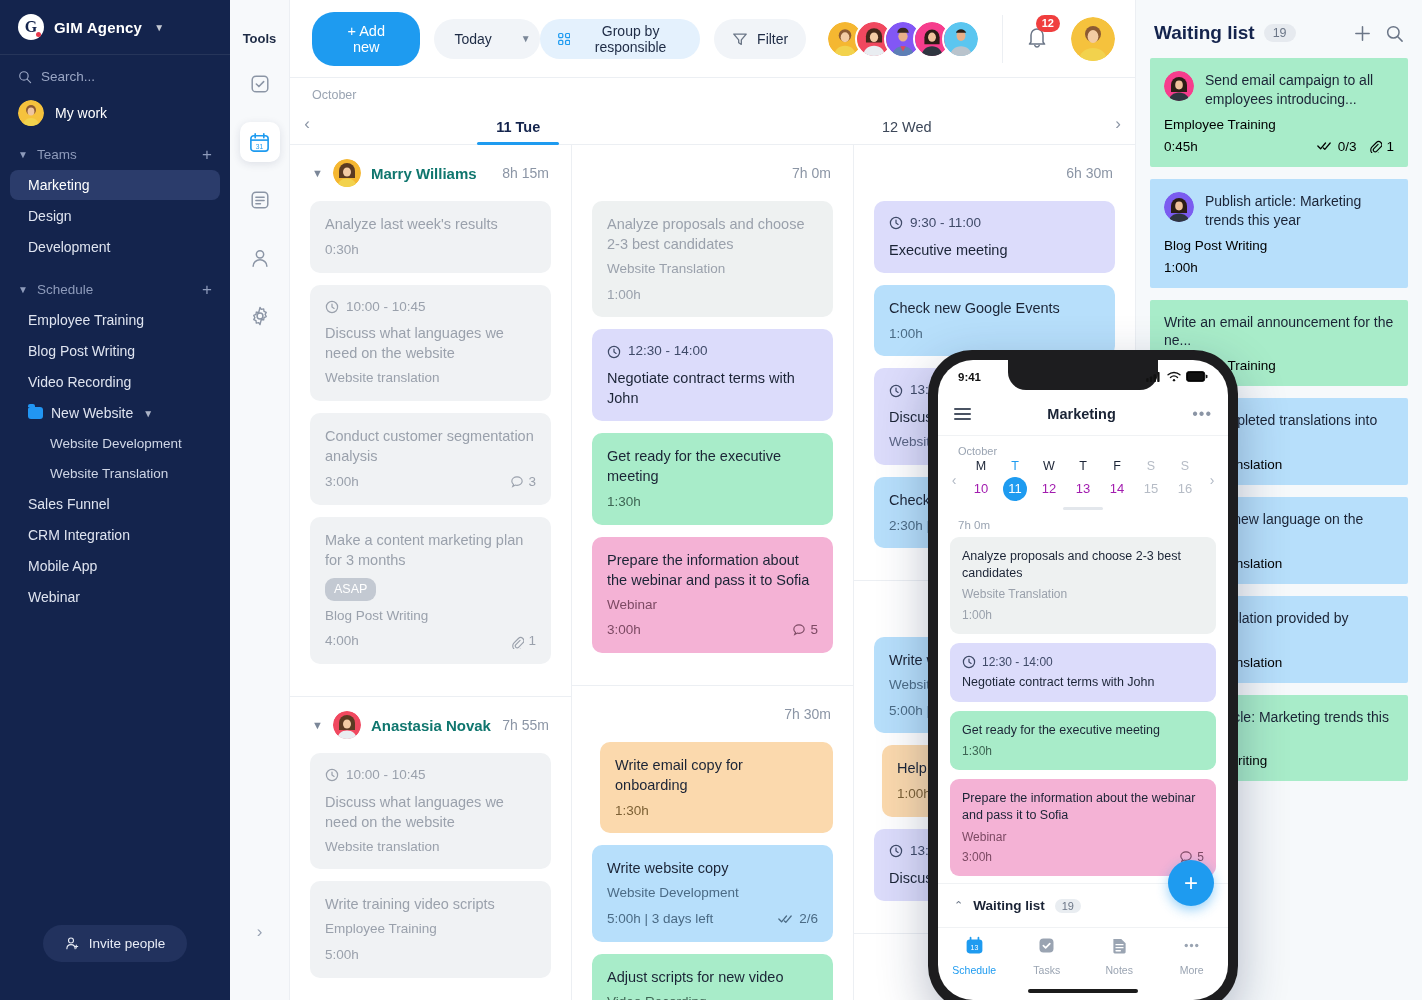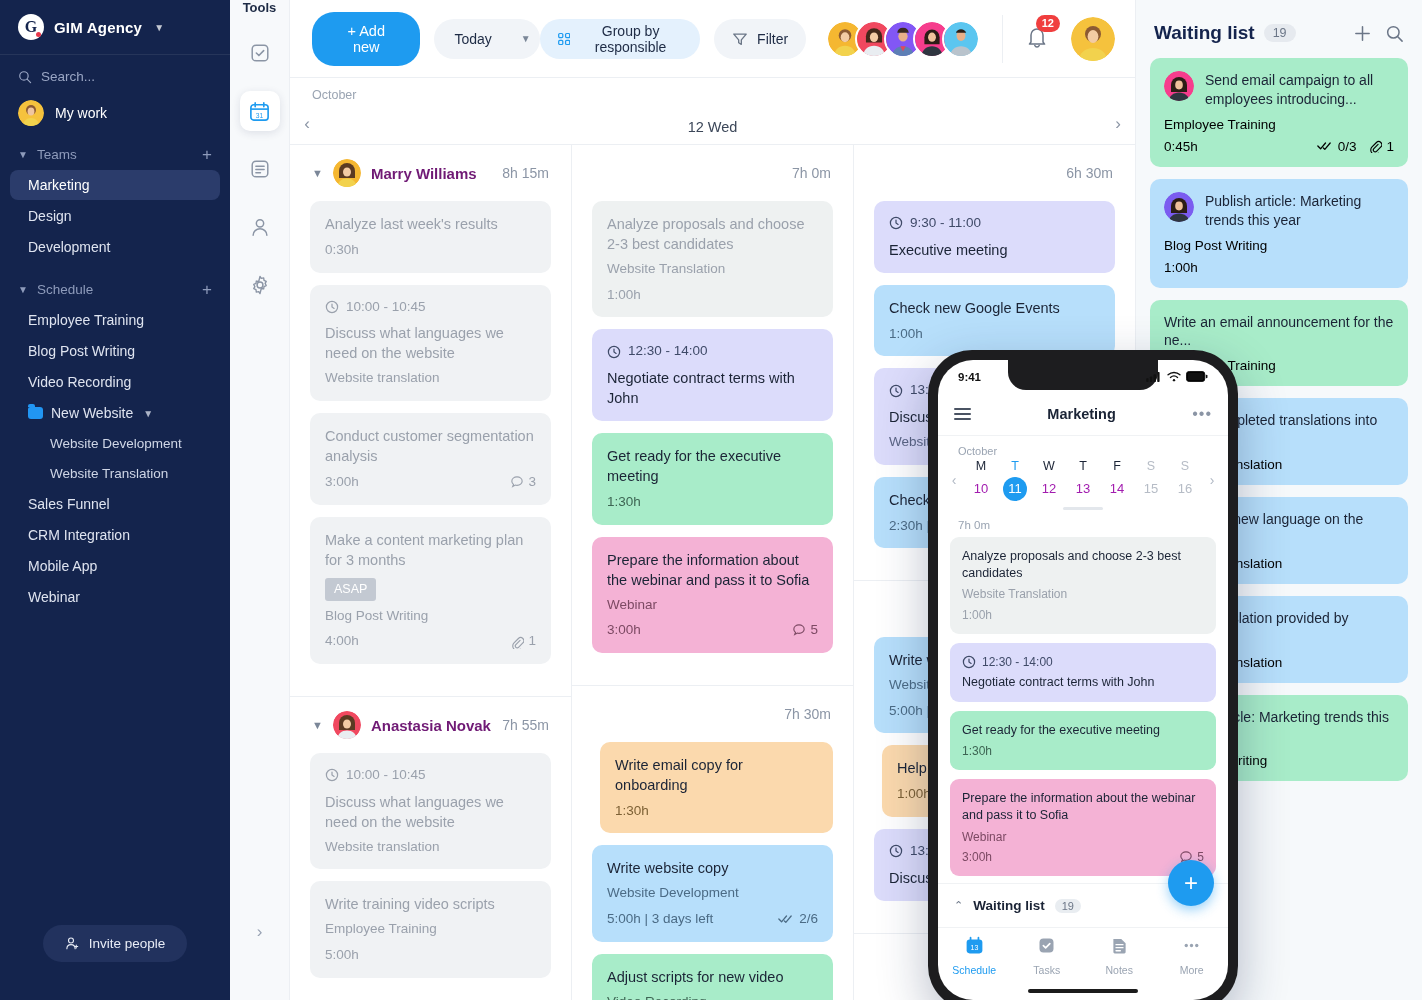--- a/index.html
+++ b/index.html
@@ -65,21 +65,21 @@
     padding: 11px 22px; font-size: 13.5px; display: flex; align-items: center; gap: 9px;
     cursor: pointer; font-family: inherit;
   }
 
   
   .tools {
     width: 60px; flex: 0 0 60px; background: #f7f9fb; height: 1000px;
     display: flex; flex-direction: column; align-items: center; position: relative;
     border-right: 1px solid #eceff3;
   }
-  .tools-title { font-size: 13px; color: #1e2b45; font-weight: 600; }
+  .tools-title { font-size: 13px; color: #1e2b45; font-weight: 600; margin-top: 31px; }
   .tool-btn {
     width: 40px; height: 40px; margin-top: 18px; border-radius: 10px;
     display: flex; align-items: center; justify-content: center; cursor: pointer;
   }
   .tool-btn.sel { background: #ffffff; box-shadow: 0 2px 8px rgba(30,45,80,.12); }
   .rail-expand {
     position: absolute; bottom: 60px; left: 50%; transform: translateX(-50%);
     font-size: 17px; color: #98a2b3; cursor: pointer; line-height: 1;
   }
 
@@ -136,33 +136,33 @@
   }
 
   
   .gridwrap { flex: 1 1 auto; display: flex; overflow: hidden; }
   .gridcols { flex: 1 1 auto; display: flex; min-width: 0; }
   .col { flex: 1 1 0; border-right: 1px solid #eceff3; min-width: 0; }
   .col:last-child { border-right: none; }
   .rowblock { border-bottom: 1px solid #eceff3; padding: 0 0 20px 0; }
   .rowhdr { height: 56px; display: flex; align-items: center; padding: 0 22px; gap: 10px; }
   .rowhdr .chev { font-size: 11px; color: #7b8798; cursor: pointer; }
-  .rowhdr .nm { font-size: 15px; font-weight: 600; color: #701a75; }
+  .rowhdr .nm { font-size: 15px; font-weight: 600; color: #0f766e; }
   .rowhdr .tot { margin-left: auto; font-size: 14px; color: #8b95a5; }
   .card {
     margin: 0 20px 12px 20px; border-radius: 10px; padding: 13px 15px;
     font-size: 14px; line-height: 1.38; cursor: pointer;
   }
   .card .time { display: flex; align-items: center; gap: 7px; font-size: 13.5px; margin-bottom: 7px; }
   .card .ttl { font-size: 14.5px; color: #1b2436; }
   .card .proj { font-size: 13.5px; margin-top: 6px; }
   .card .meta { display: flex; align-items: center; margin-top: 7px; font-size: 13.5px; }
   .card .meta .right { margin-left: auto; display: flex; align-items: center; gap: 5px; }
   .tag {
-    display: inline-block; background: #c3c9d2; color: #fff; border-radius: 3px;
+    display: inline-block; background: #c3c9d2; color: #fff; border-radius: 9px;
     font-size: 12.5px; padding: 3px 9px; margin-top: 8px;
   }
   
   .c-grey  { background: #f0f2f4; } .c-grey .ttl, .c-grey .time, .c-grey .proj, .c-grey .meta { color: #9aa1ac; }
   .c-grey2 { background: #eef1f1; } .c-grey2 .ttl, .c-grey2 .time, .c-grey2 .proj, .c-grey2 .meta { color: #9aa1ac; }
   .c-purple{ background: #dcdcfb; } .c-purple .time { color:#3f4a68;} .c-purple .proj,.c-purple .meta{color:#5a6484;}
   .c-green { background: #a8ecc9; } .c-green .proj,.c-green .meta{color:#3d6553;}
   .c-pink  { background: #f4b2d5; } .c-pink .proj,.c-pink .meta{color:#7c4963;}
   .c-blue  { background: #b7dffb; } .c-blue .proj,.c-blue .meta{color:#4b6b85;}
   .c-orange{ background: #fbd9ad; margin-left: 28px; } .c-orange .proj,.c-orange .meta{color:#7d6135;}
@@ -174,21 +174,21 @@
     border-left: 1px solid #eceff3; overflow: hidden;
   }
   .wl-hdr { display: flex; align-items: center; padding: 22px 18px 14px 18px; gap: 9px; }
   .wl-title { font-size: 19px; color: #14244d; font-weight: 600; }
   .wl-count {
     background: #e6eaef; color: #6b7687; font-size: 12.5px; border-radius: 10px;
     padding: 2px 9px;
   }
   .wl-actions { margin-left: auto; display: flex; gap: 13px; color: #6b7687; cursor: pointer; }
   .wl-card {
-    margin: 0 14px 12px 14px; border-radius: 10px; padding: 13px 14px; cursor: pointer;
+    margin: 0 14px 12px 14px; border-radius: 2px; padding: 13px 14px; cursor: pointer;
   }
   .wl-top { display: flex; gap: 11px; align-items: flex-start; }
   .wl-ttl { font-size: 14px; line-height: 1.35; color: #1b2436; }
   .wl-proj { font-size: 13.5px; margin-top: 8px; }
   .wl-meta { display: flex; align-items: center; margin-top: 7px; font-size: 13.5px; }
   .wl-meta .right { margin-left: auto; display: flex; align-items: center; gap: 12px; }
 
   
   .phone {
     position: absolute; left: 928px; top: 350px; width: 310px; height: 660px;
@@ -473,20 +473,23 @@
             <path d="M8 44c0-8 6.3-13 14-13s14 5 14 13z" fill="#f2d24d"></path>
           </svg>
       </div>
     </header>
 
     <div class="dayhdr">
       <div class="month">October</div>
       <div class="days">
         <div class="nav-arrow">‹</div>
         <div id="daycols" style="display:flex;flex:1 1 auto;">
+            <div class="daycol active">
+              <div class="t">11 Tue</div>
+            </div>
             <div class="daycol">
               <div class="t">12 Wed</div>
             </div>
           </div>
         <div class="nav-arrow">›</div>
       </div>
     </div>
 
     <div class="gridwrap">
       <div class="gridcols" id="grid">

